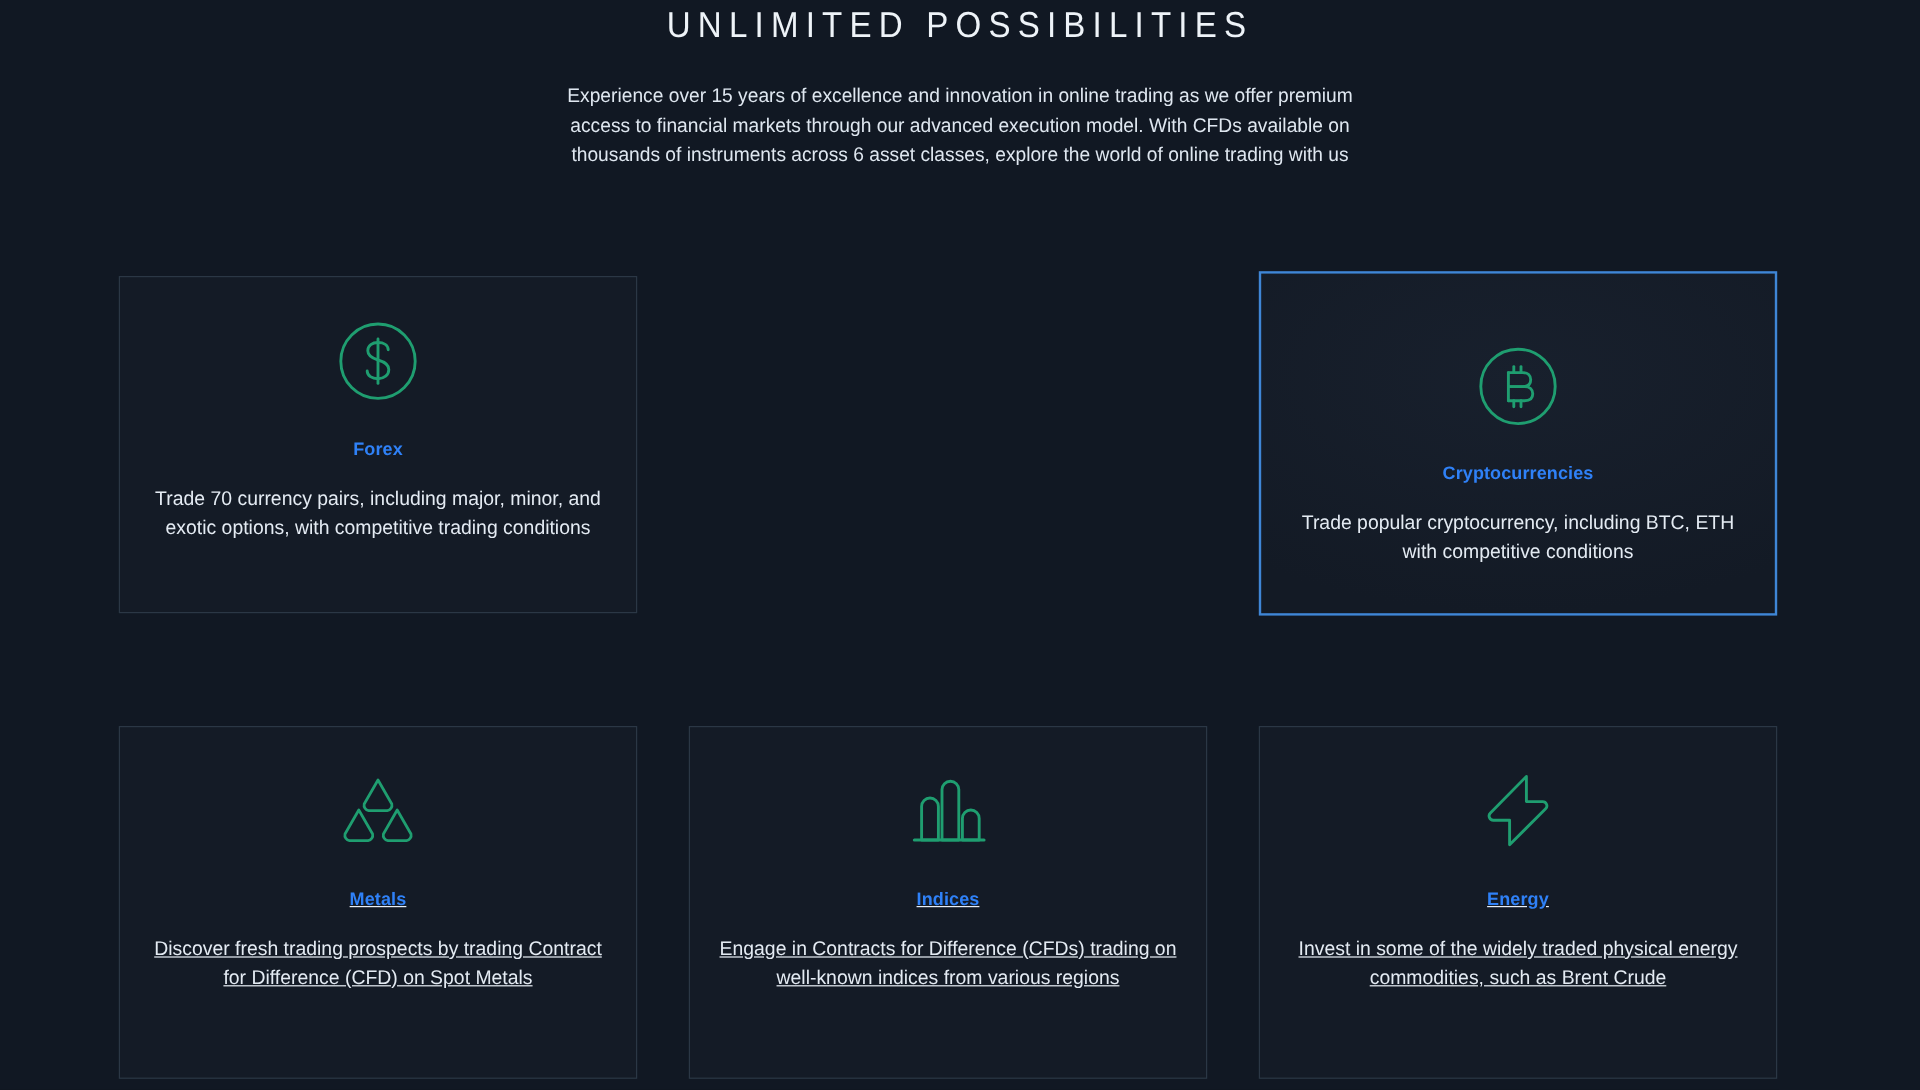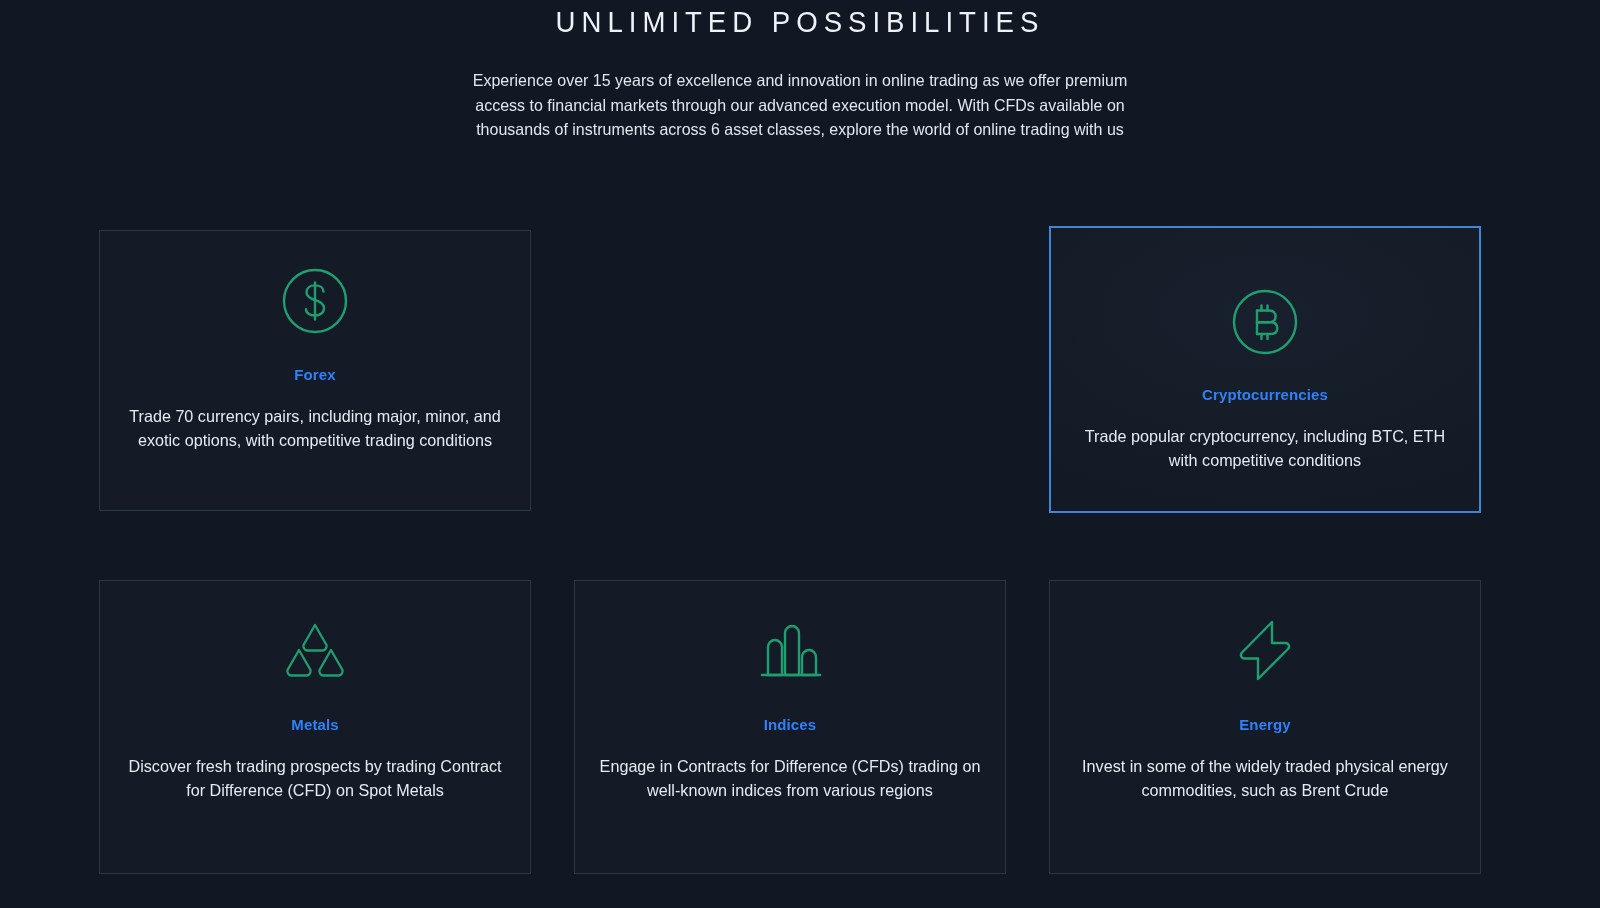--- a/index.html
+++ b/index.html
@@ -53,21 +53,22 @@
     left: 99px;
     top: 230px;
     width: 1382px;
   }
   .row {
     display: flex;
     justify-content: space-between;
     align-items: flex-start;
   }
   .row.row-2 {
-    margin-top: 67px;
+    margin-top: 92px;
+    text-decoration: underline;
   }
   .card {
     width: 432px;
     box-sizing: border-box;
     border: 1px solid #2b3745;
     background: #141b26;
     padding: 30px 18px 26px 18px;
     text-align: center;
     position: relative;
   }

